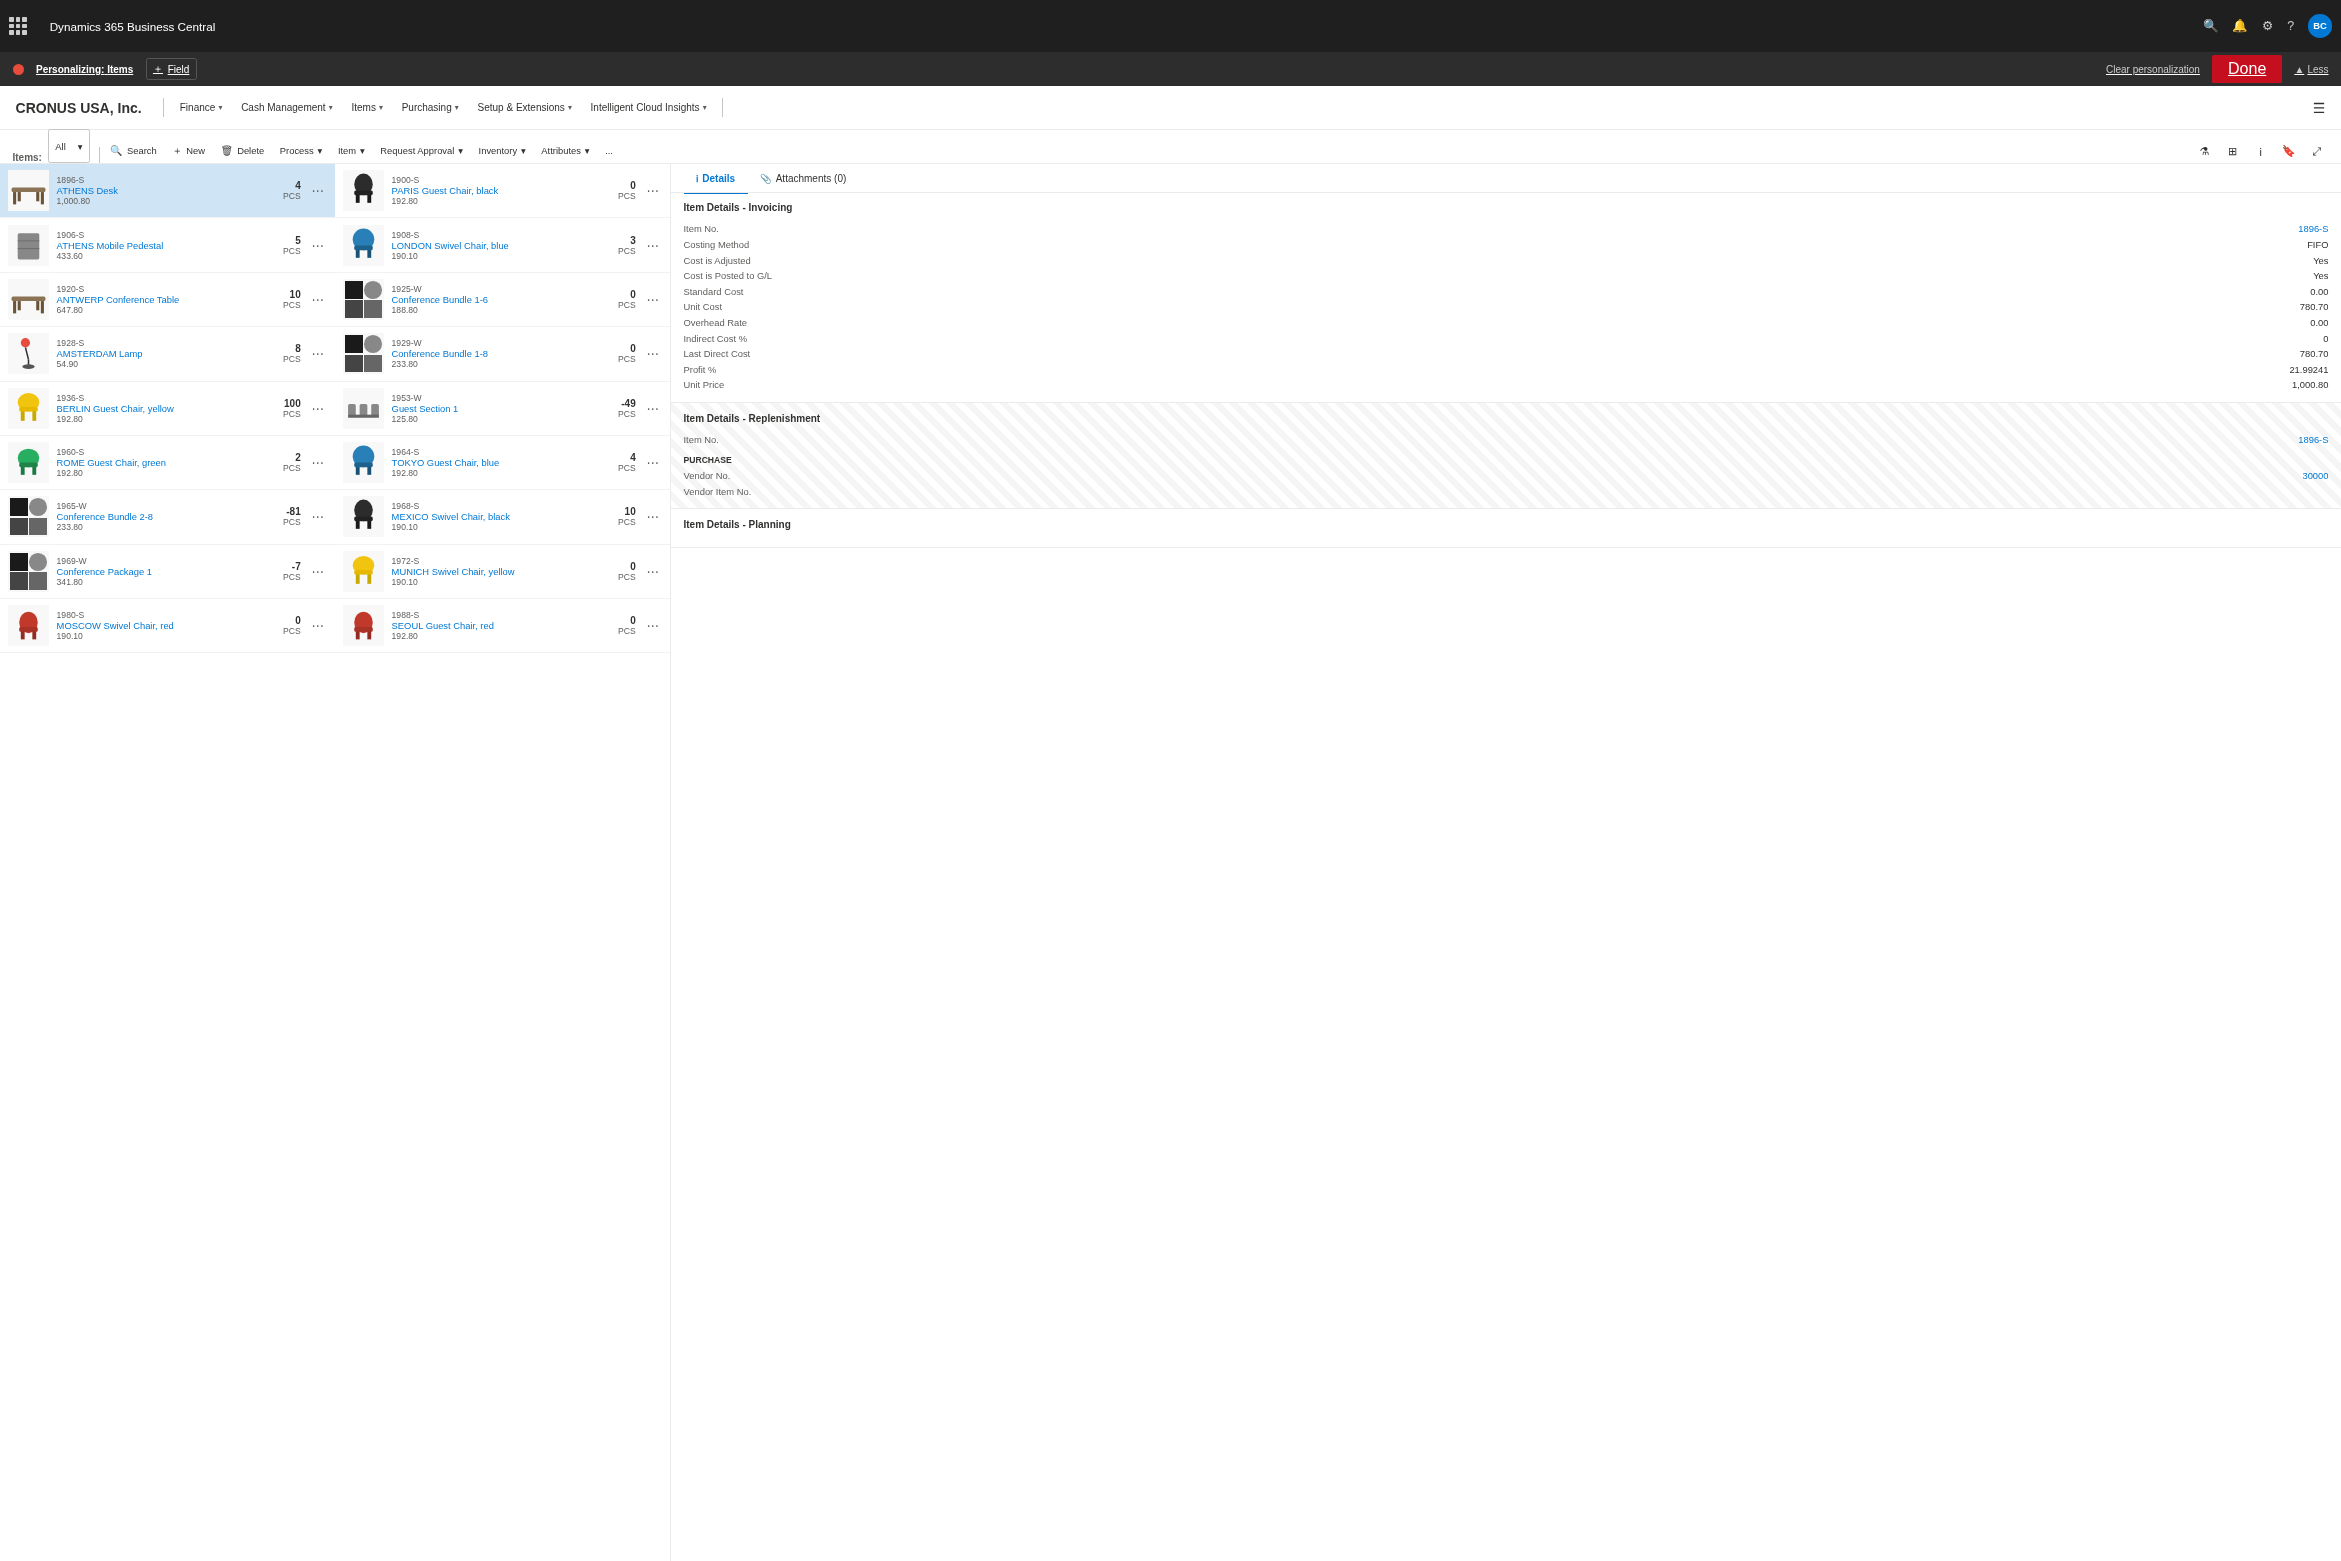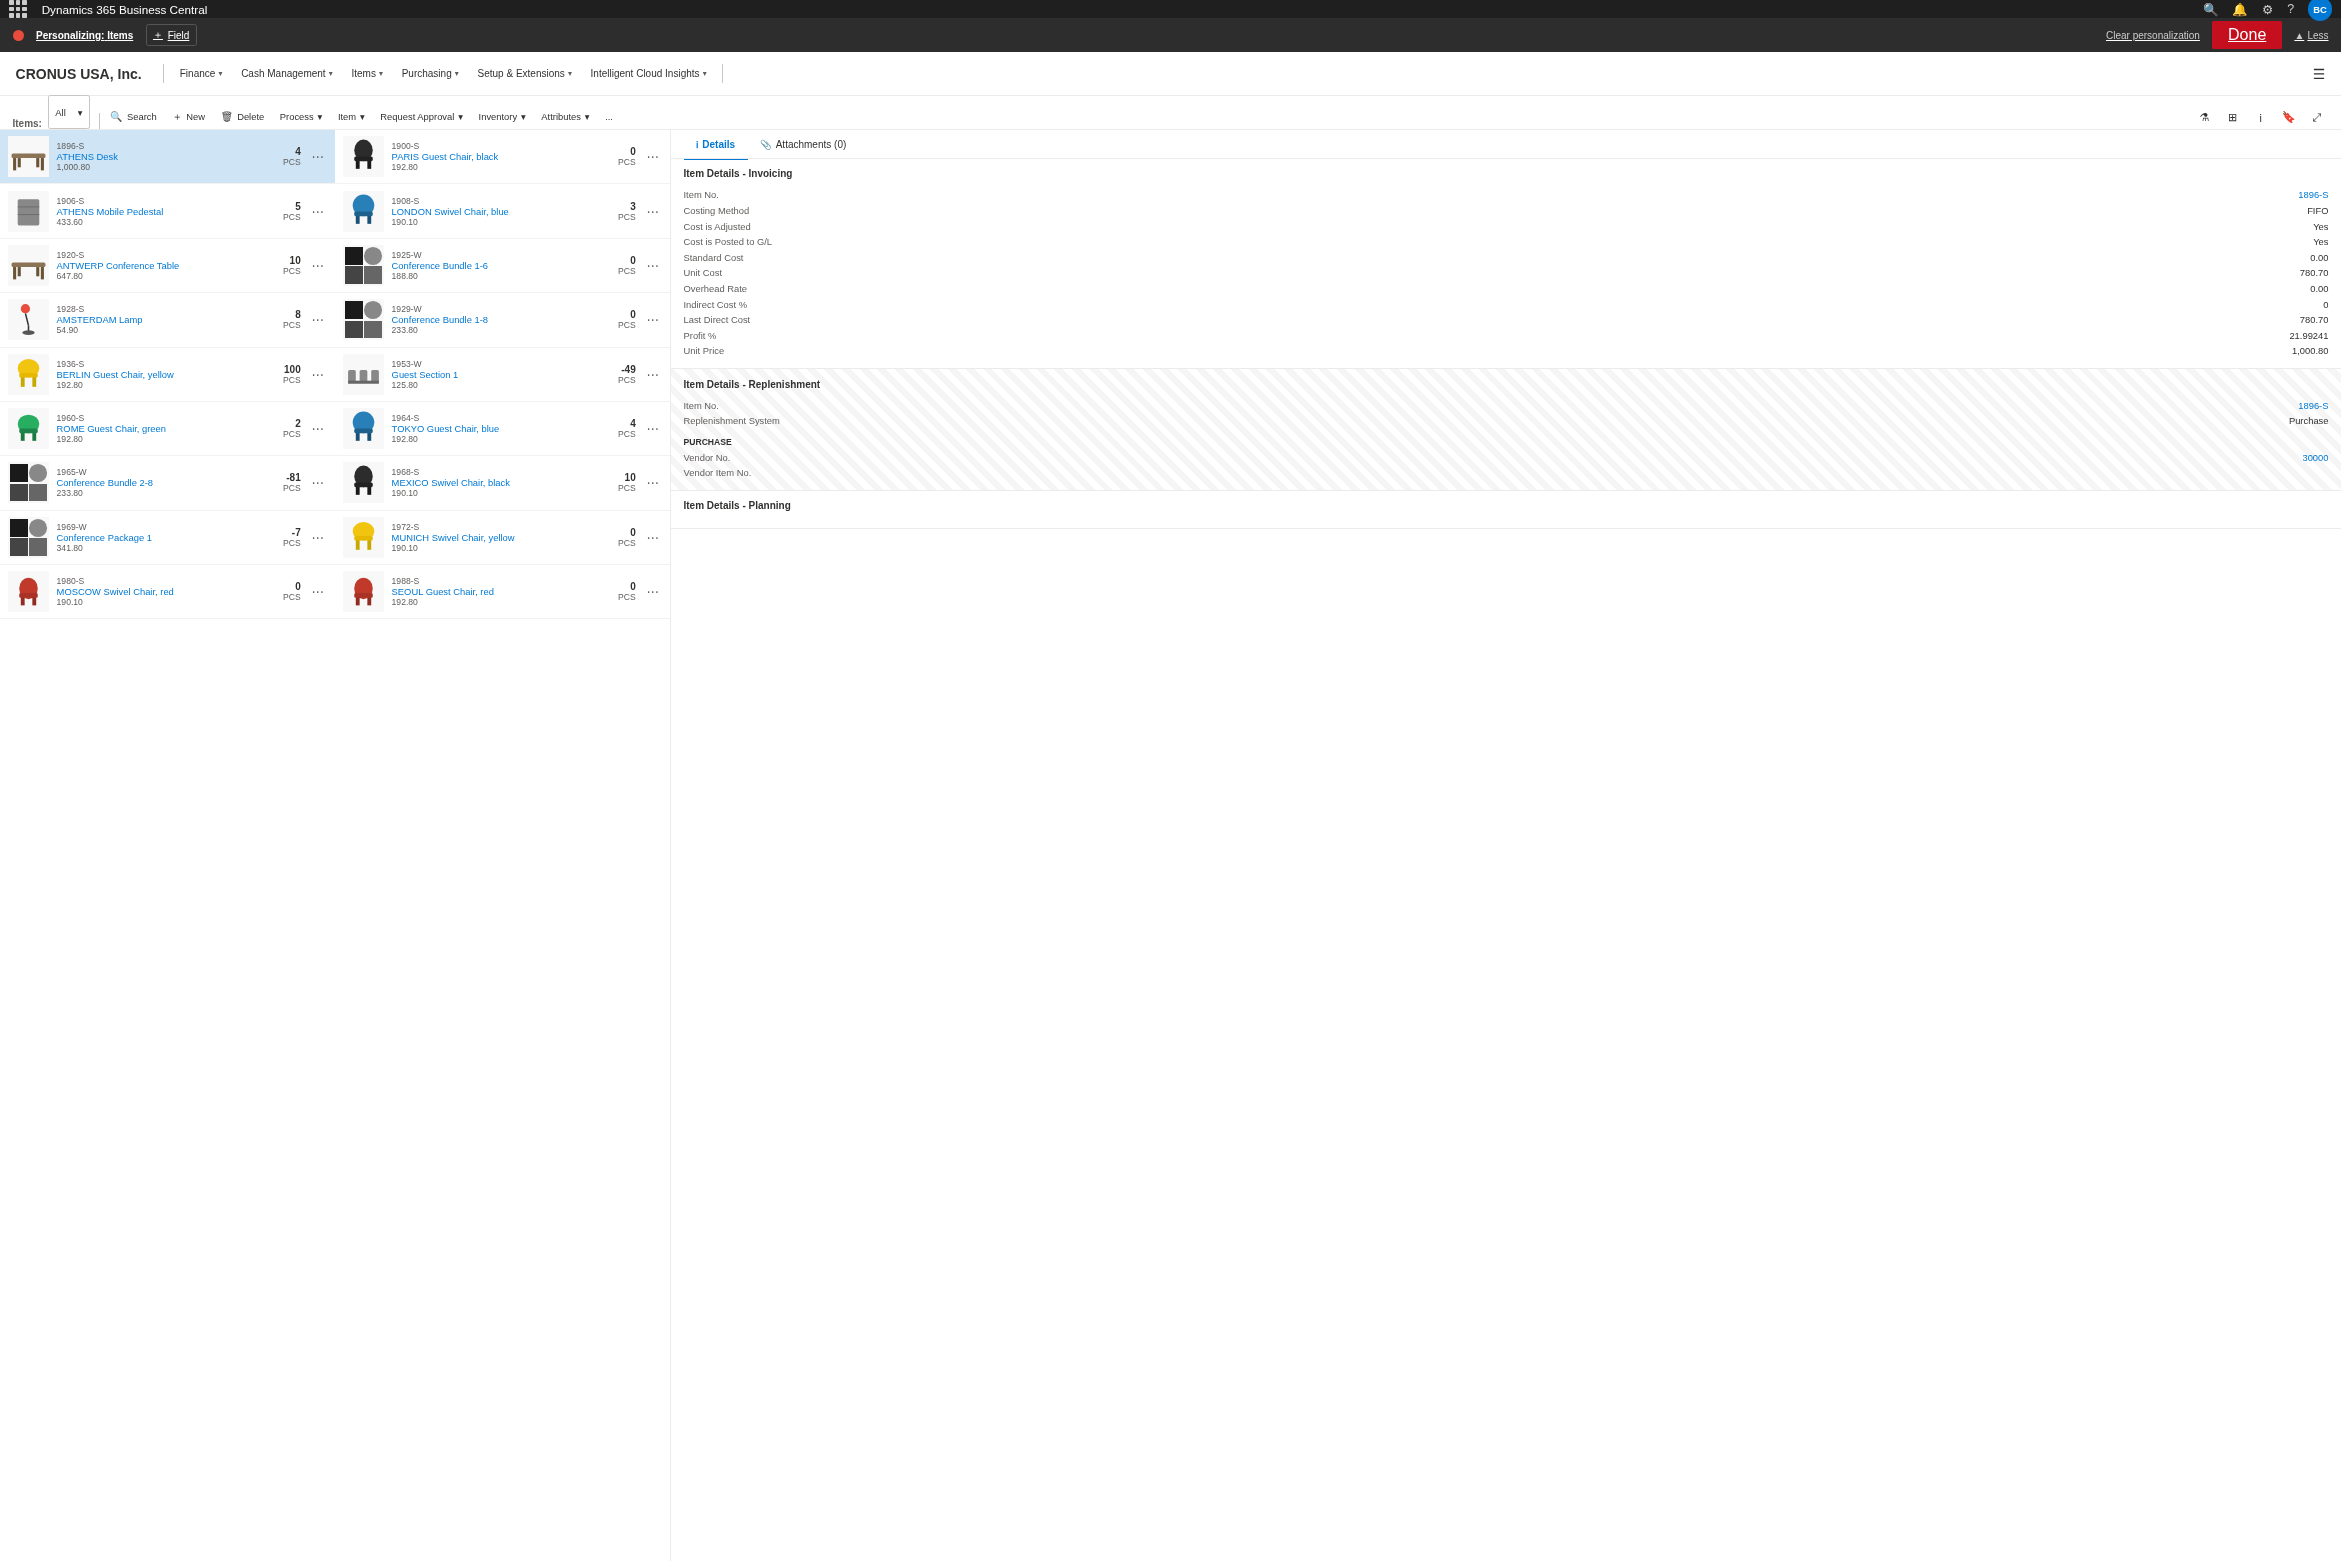--- a/index.html
+++ b/index.html
@@ -2,25 +2,25 @@
 <html style="font-size:12.5px"><head>
   <meta charset="utf-8">
   <style>
     * { box-sizing: border-box; margin: 0; padding: 0; }
     body { font-family: 'Segoe UI', sans-serif; background: #f3f2f1; font-size: 10px; color: #323130; }
 
     
     .top-bar {
       background: #1f1f1f;
       color: white;
-      height: 18px;
+      height: 52px;
       display: flex;
       align-items: center;
       padding: 0 9.4px;
-      gap: 15px;
+      gap: 23px;
     }
     .top-bar-title { font-size: 11.7px; font-weight: 400; color: #fff; flex: 1; }
     .top-bar-icons { display: flex; align-items: center; gap: 14px; }
     .top-bar-icon { color: #ccc; font-size: 12.5px; cursor: pointer; }
     .avatar { width: 23.4px; height: 23.4px; border-radius: 50%; background: #0078d4; color: white; display: flex; align-items: center; justify-content: center; font-size: 9.4px; font-weight: 600; }
     .waffle-icon { display: grid; grid-template-columns: repeat(3,4.7px); gap: 1.6px; cursor: pointer; }
     .waffle-dot { width: 4.7px; height: 4.7px; background: #ccc; border-radius: 0.8px; }
 
     
     .personalize-bar {
@@ -711,24 +711,20 @@
         </div>
     </div>
 
     <div class="detail-section hatched">
       <div class="detail-section-title">Item Details - Replenishment</div>
       <div id="replenishment-fields">
           <div class="detail-row">
     <span class="detail-label">Item No.</span>
     <span class="detail-value link">1896-S</span>
   </div>
-          <div class="detail-row">
-    <span class="detail-label">Replenishment System</span>
-    <span class="detail-value">Purchase</span>
-  </div>
         </div>
       <div style="margin-top:6.2px;">
         <div class="detail-row">
           <span class="detail-label" style="font-weight:600;font-size:8.6px;color:#323130;">PURCHASE</span>
         </div>
         <div id="purchase-fields">
             <div class="detail-row">
     <span class="detail-label">Vendor No.</span>
     <span class="detail-value link">30000</span>
   </div>

